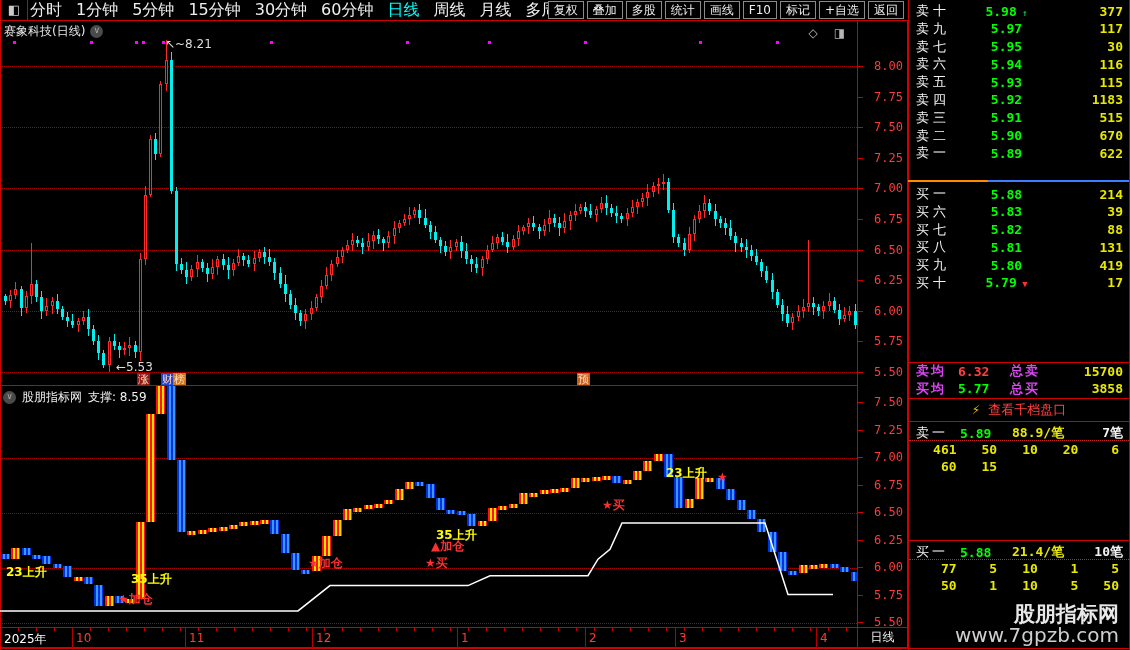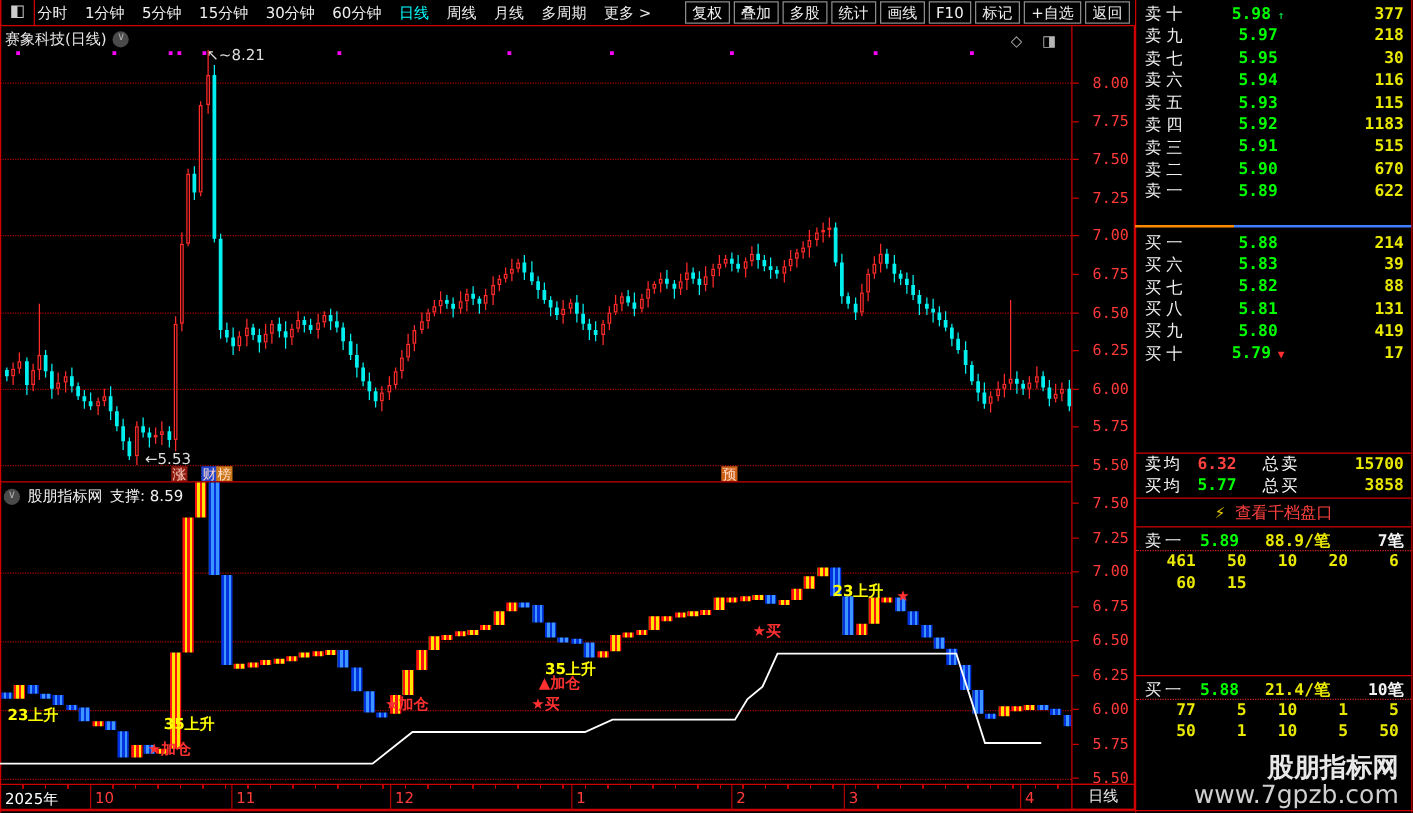--- a/index.html
+++ b/index.html
@@ -4,21 +4,21 @@
 <style>
   html,body{margin:0;padding:0;background:#000;}
   body{width:1130px;height:650px;position:relative;overflow:hidden;
        font-family:"DejaVu Sans","Liberation Sans",sans-serif;color:#fff;}
   .abs{position:absolute;}
   .num{font-family:"DejaVu Sans Mono","Liberation Mono",monospace;}
   
   #topbar{left:0;top:0;width:908px;height:20px;border-bottom:1px solid #d00000;background:#000;}
   #win-icon{left:0;top:0;width:26px;height:20px;border-right:1px solid #d00000;border-left:1px solid #d00000;
             color:#ccc;font-size:13px;text-align:center;line-height:19px;}
-  #period-menu{left:30px;top:0;height:20px;display:flex;gap:14px;align-items:center;font-size:12px;color:#eee;white-space:nowrap;}
+  #period-menu{left:30px;top:0;height:20px;display:flex;gap:14px;align-items:center;font-size:16px;color:#eee;white-space:nowrap;}
   #period-menu .item{cursor:default;}
   #period-menu .item.active{color:#00ffff;}
   #tool-menu{right:4px;top:1px;height:18px;display:flex;gap:3px;font-size:12px;}
   #tool-menu .tool{border:1px solid #8a8a8a;padding:0 5px;line-height:16px;color:#f0f0f0;background:#000;}
   
   .vline{width:1px;background:#d00000;}
   .hline{height:1px;background:#d00000;}
   
   #main-chart{left:0;top:20px;width:857px;height:365px;overflow:hidden;}
   #chart-title{left:4px;top:3px;font-size:12px;color:#e8e8e8;display:flex;gap:5px;align-items:center;}
@@ -57,21 +57,21 @@
           font-size:13px;font-weight:bold;padding:0 6px 0 7px;}
   .ob-label{color:#f2f2f2;letter-spacing:4px;font-weight:normal;font-size:13px;}
   .ob-price{color:#00ff00;text-align:center;}
   .ob-vol{color:#e8e800;text-align:right;}
   .arrow-up{color:#00cc44;font-size:9px;}
   .arrow-dn{color:#ff3030;font-size:9px;}
   #ob-divider{left:908px;top:180px;width:221px;height:2px;
       background:linear-gradient(90deg,#ff8a00 0 36%,#3d7dff 36% 100%);}
   .avg-row{height:17.5px;display:grid;grid-template-columns:42px 52px 42px 1fr;align-items:center;
            font-size:13px;font-weight:bold;padding:0 6px 0 7px;}
-  .avg-label{color:#ffffff;font-weight:normal;letter-spacing:2px;}
+  .avg-label{color:#d946ef;font-weight:bold;letter-spacing:2px;}
   #thousand{display:flex;gap:8px;justify-content:center;align-items:center;height:22px;font-size:13px;}
   #thousand .txt{color:#ff4040;}
   .bolt{color:#e8c800;font-size:12px;}
   .detail-head{display:grid;grid-template-columns:44px 52px 70px 1fr;align-items:center;font-size:13px;font-weight:bold;
                height:16px;padding:0 6px 0 7px;border-bottom:1px dotted #cc2222;}
   .detail-head .l{color:#f2f2f2;font-weight:normal;letter-spacing:3px;}
   .detail-head .p{color:#00ff00;}
   .detail-head .per{color:#e8e800;}
   .detail-head .cnt{color:#f2f2f2;text-align:right;}
   .drow{display:grid;grid-template-columns:repeat(5,1fr);font-size:13px;font-weight:bold;color:#e8e800;
@@ -652,21 +652,21 @@
 <div id="rightpanel" class="abs">
   <div id="ob-sells" class="abs" style="left:0;top:2px;width:220px;">
       <div class="ob-row">
         <span class="ob-label">卖十</span>
         <span class="ob-price num">5.98<span class="arrow-up"> ↑</span></span>
         <span class="ob-vol num">377</span>
       </div>
       <div class="ob-row">
         <span class="ob-label">卖九</span>
         <span class="ob-price num">5.97</span>
-        <span class="ob-vol num">218</span>
+        <span class="ob-vol num">117</span>
       </div>
       <div class="ob-row">
         <span class="ob-label">卖七</span>
         <span class="ob-price num">5.95</span>
         <span class="ob-vol num">30</span>
       </div>
       <div class="ob-row">
         <span class="ob-label">卖六</span>
         <span class="ob-price num">5.94</span>
         <span class="ob-vol num">116</span>

